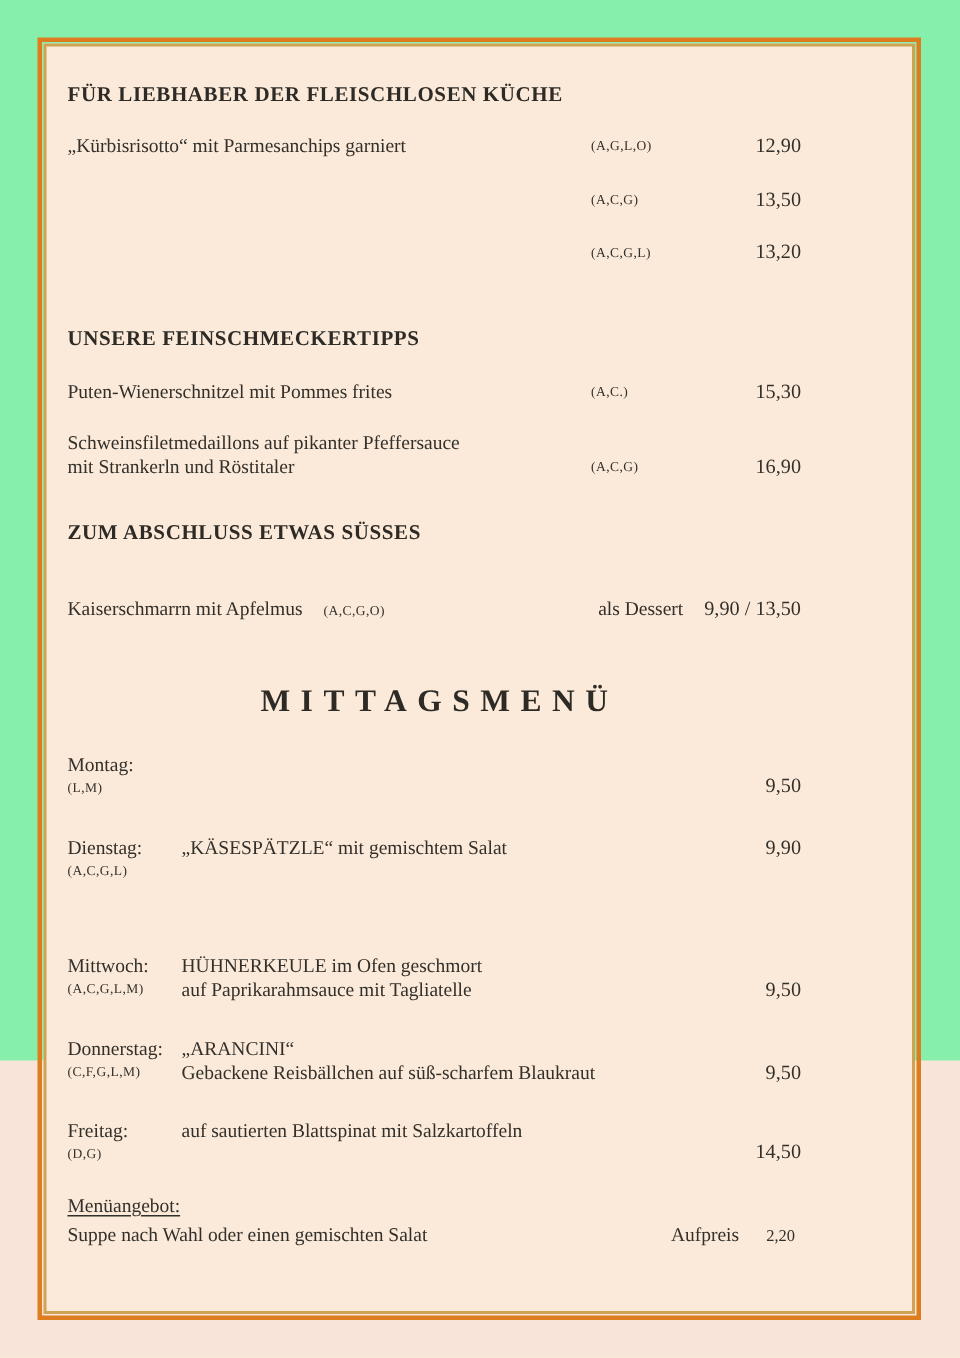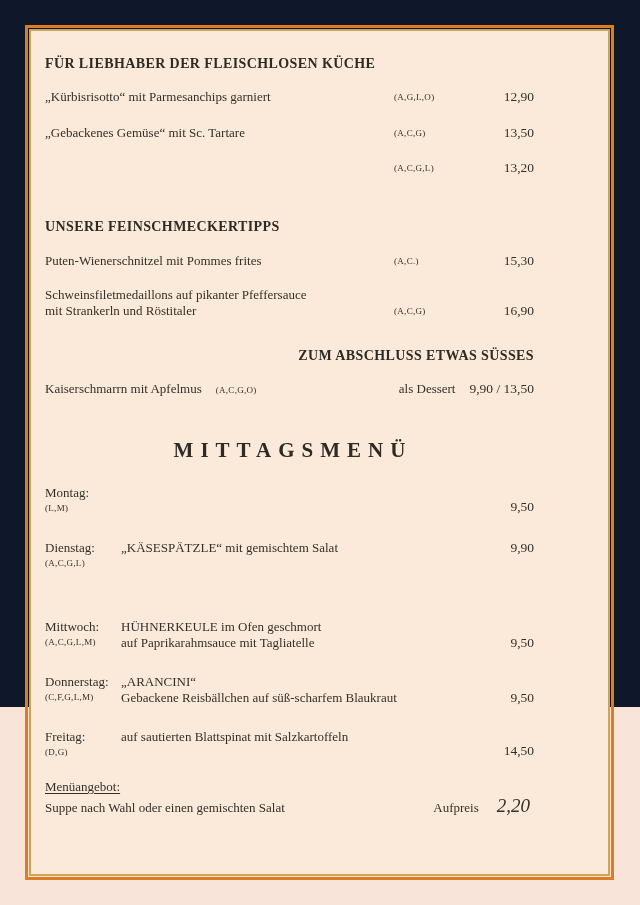--- a/index.html
+++ b/index.html
@@ -3,21 +3,21 @@
 <meta charset="utf-8">
 <style>
   * { margin:0; padding:0; box-sizing:border-box; }
   html,body { width:640px; height:905px; }
   body {
     background:#f8e4d8;
     font-family:"Liberation Serif","DejaVu Serif",serif;
     color:#33302b;
     overflow:hidden;
   }
-  .page { position:relative; width:640px; height:707px; background:#0f172a; }
+  .page { position:relative; width:640px; height:707px; background:#86efac; }
   .frame-outer {
     position:absolute; left:25px; top:25px; width:589px; height:855px;
     border:3px solid #dd7d20;
   }
   .frame-inner {
     position:absolute; inset:1px;
     border:2px solid #cfa254;
     background:#fbead9;
   }
   .content {
@@ -53,21 +53,21 @@
   .day-row { display:grid; grid-template-columns:76px 1fr 62px; align-items:end; }
   .day-col { align-self:start; }
   .day-name { font-size:13px; }
   .day-col .allergen { display:block; }
   .offer-title {
     text-decoration:underline; text-underline-offset:2px; margin-bottom:3px;
   }
   .offer-row { display:flex; align-items:baseline; }
   .offer-row .spacer { flex:1; }
   .offer-row .price-label { margin-right:18px; }
-  .offer-row .price-val { font-size:19px; margin-right:4px;font-style:italic; }
+  .offer-row .price-val { font-size:11px; margin-right:4px; }
 </style>
 </head>
 <body>
 
 <div class="page">
   <div class="frame-outer">
     <div class="frame-inner">
       <div class="content">
 
         <div>
@@ -76,21 +76,20 @@
           <div class="item" style="margin-bottom:20px;">
             <div class="lines">
               <div>„Kürbisrisotto“ mit Parmesanchips garniert</div>
             </div>
             <div class="allergen">(A,G,L,O)</div>
             <div class="price">12,90</div>
           </div>
 
           <div class="item" style="margin-bottom:19px;">
             <div class="lines">
-              <div>„Gebackenes Gemüse“ mit Sc. Tartare</div>
             </div>
             <div class="allergen">(A,C,G)</div>
             <div class="price">13,50</div>
           </div>
 
           <div class="item">
             <div class="allergen">(A,C,G,L)</div>
             <div class="price">13,20</div>
           </div>
         </div>
@@ -110,21 +109,21 @@
             <div class="lines">
               <div>Schweinsfiletmedaillons auf pikanter Pfeffersauce</div>
               <div>mit Strankerln und Röstitaler</div>
             </div>
             <div class="allergen">(A,C,G)</div>
             <div class="price">16,90</div>
           </div>
         </div>
 
         <div style="margin-top:28px;">
-          <div class="section-title" style="margin-bottom:16px;text-align:right;">ZUM ABSCHLUSS ETWAS SÜSSES</div>
+          <div class="section-title" style="margin-bottom:33px;">ZUM ABSCHLUSS ETWAS SÜSSES</div>
 
           <div class="dessert-row">
             <span>Kaiserschmarrn mit Apfelmus</span>
             <span class="allergen">(A,C,G,O)</span>
             <span class="spacer"></span>
             <span class="price-label">als Dessert</span>
             <span class="price-val">9,90 / 13,50</span>
           </div>
         </div>
 

